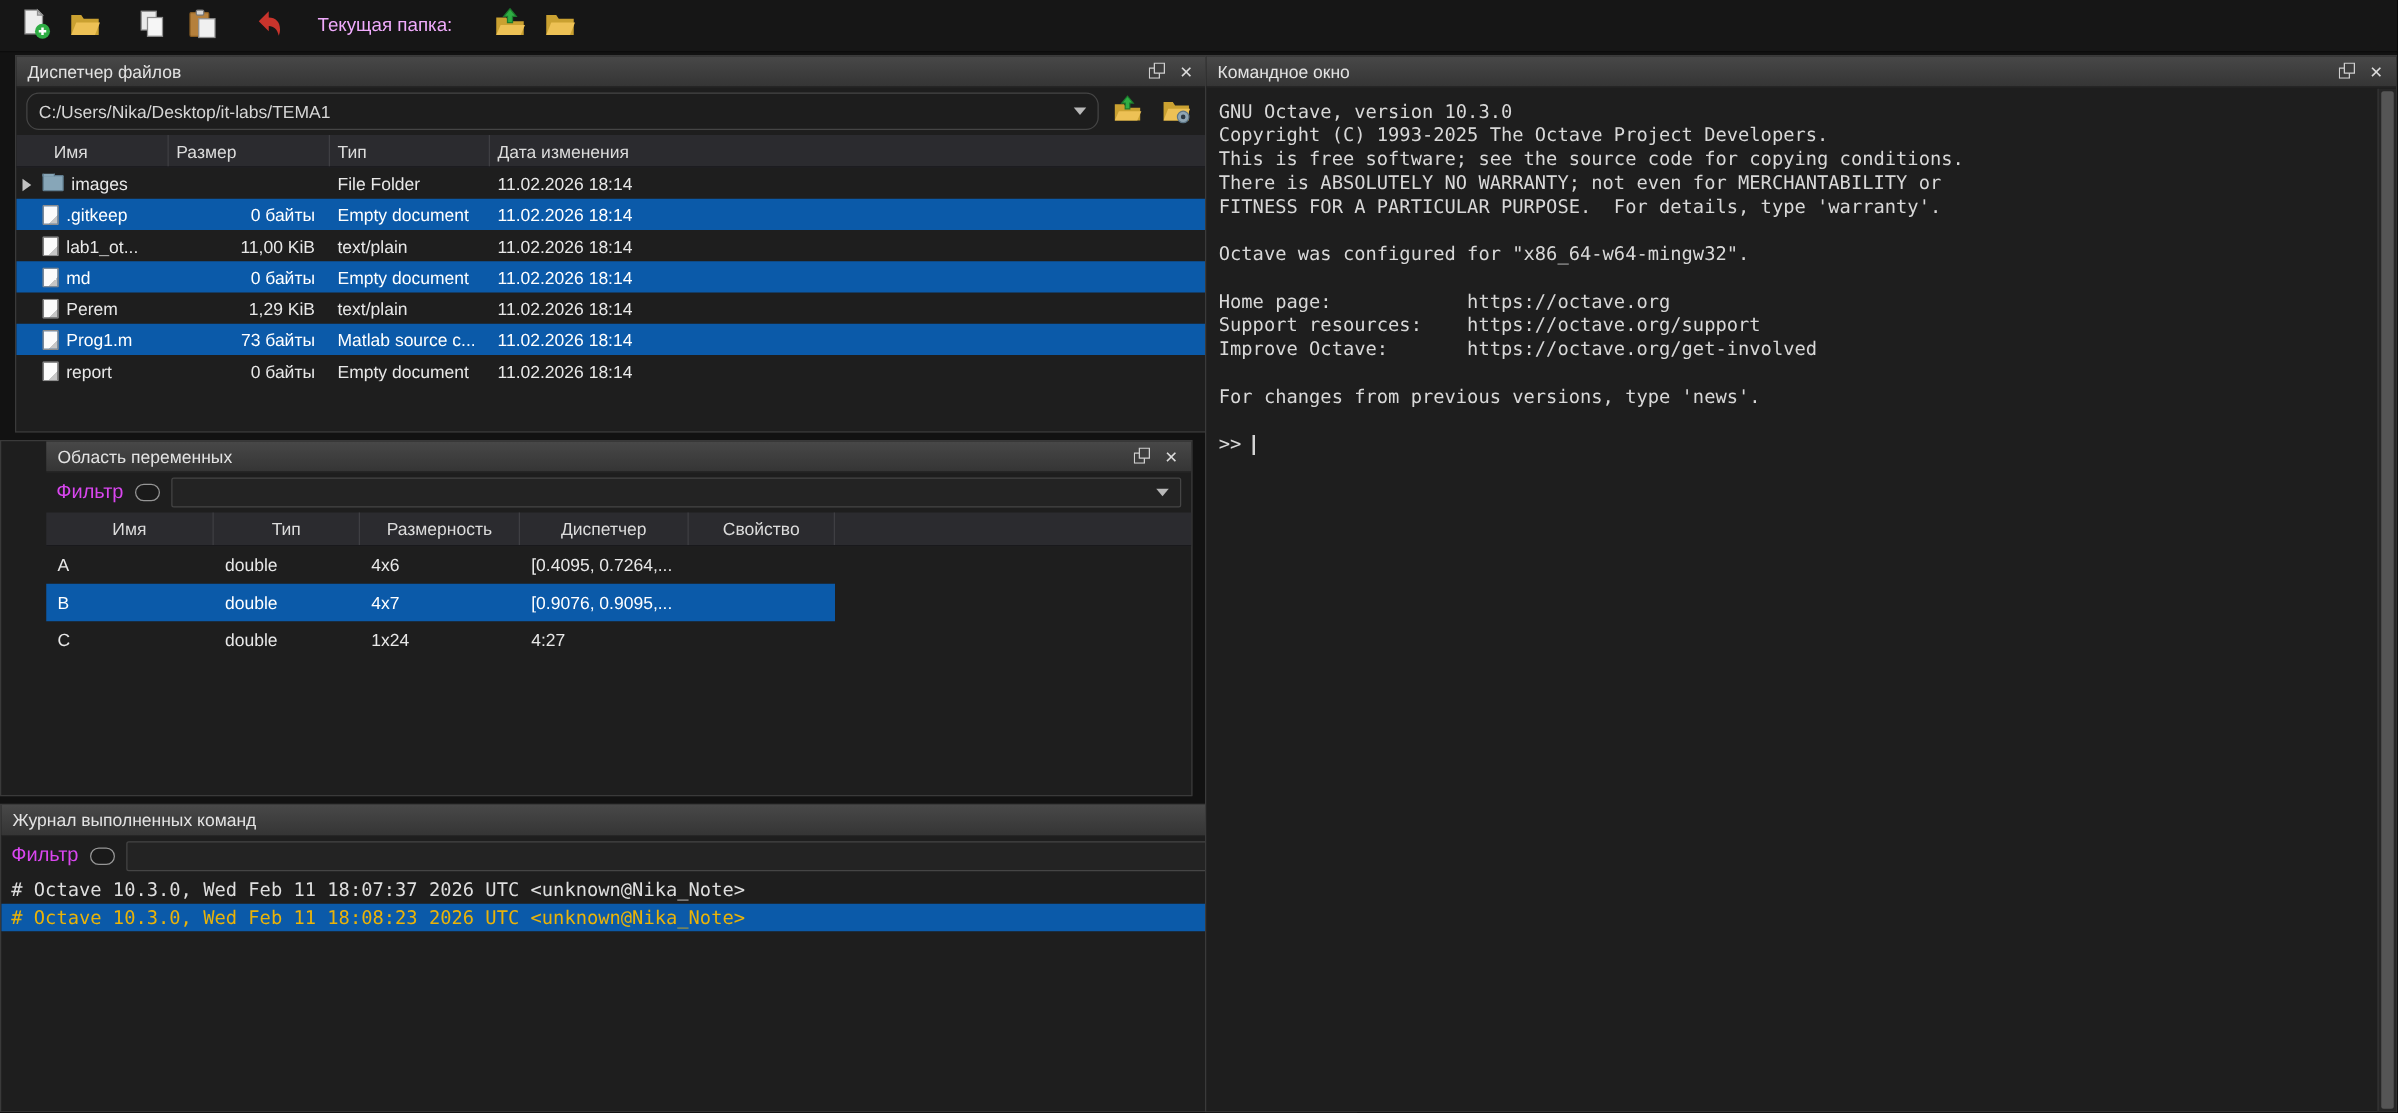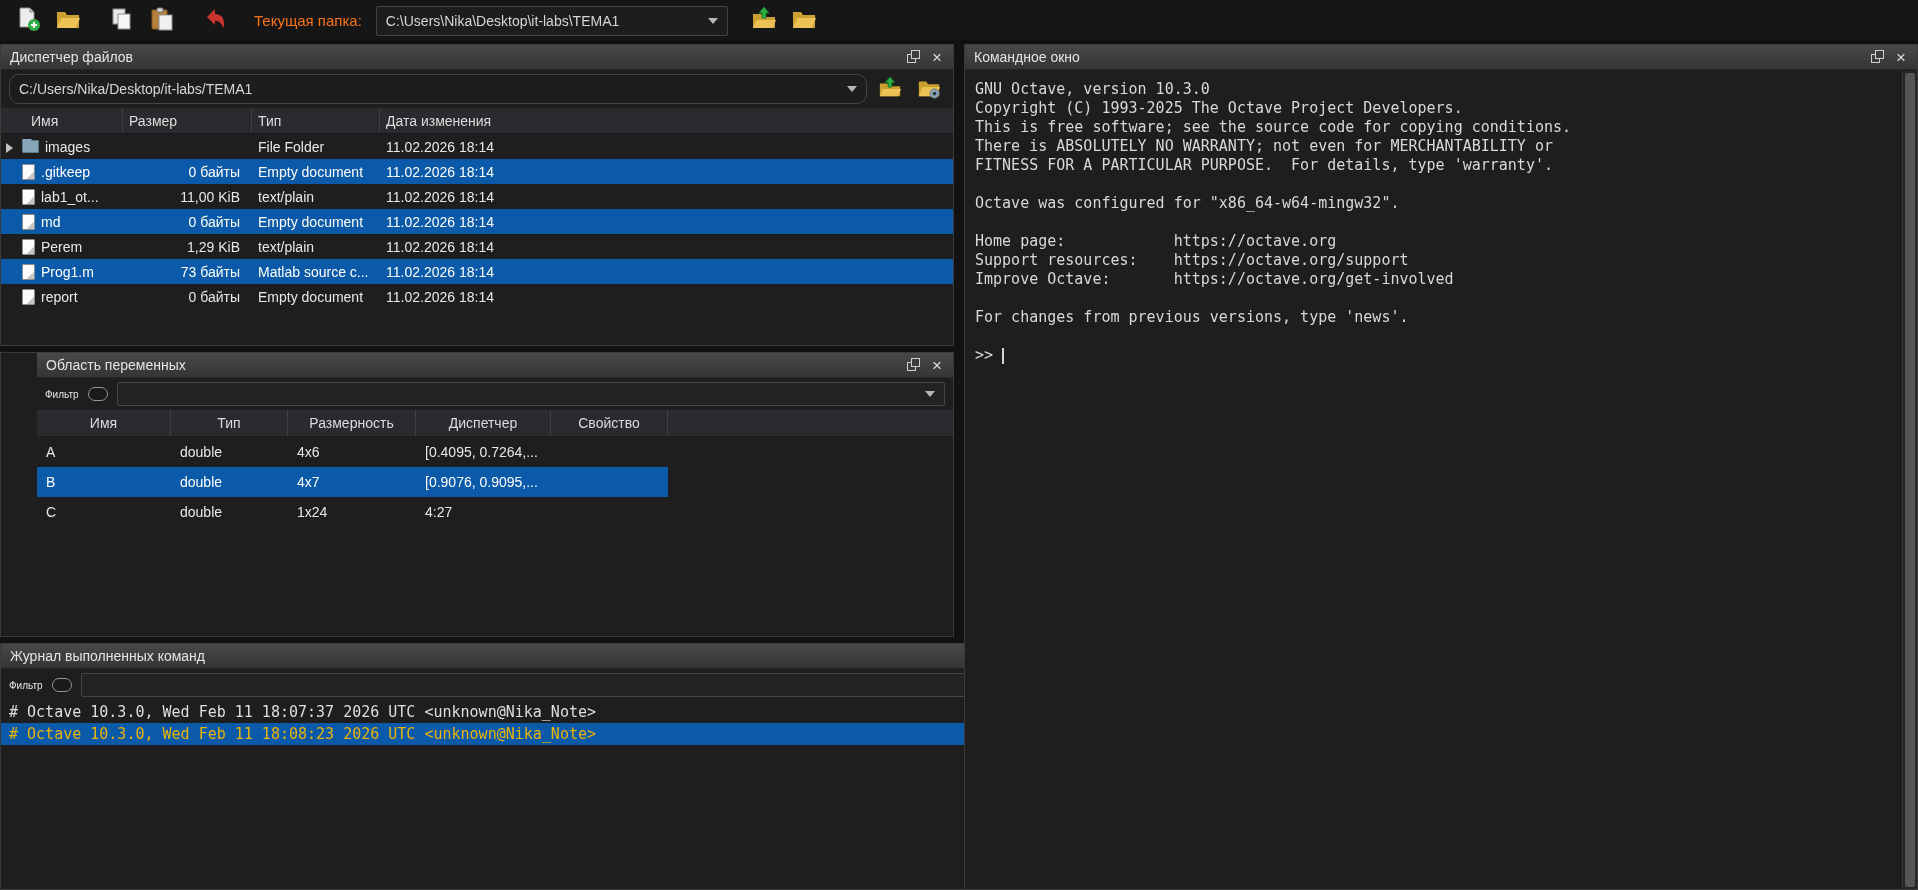--- a/index.html
+++ b/index.html
@@ -6,39 +6,39 @@
   html,body { background:#000; }
   body { font-family:"Liberation Sans", sans-serif; }
   .screen { position:relative; width:1918px; height:890px; background:#121212; overflow:hidden; }
 
   
   .toolbar { position:absolute; left:0; top:0; width:100%; height:42px; background:#161616;
              border-bottom:1px solid #0a0a0a; display:flex; align-items:center; padding:0 10px; gap:4px; }
   .tbtn { width:36px; height:36px; background:transparent; border:none; display:flex;
           align-items:center; justify-content:center; cursor:pointer; border-radius:3px; }
   .tb-sep { width:10px; }
-  .tb-label { color:#f97316; font-size:15px; margin:0 10px 0 16px; white-space:nowrap; }
+  .tb-label { color:#f0abfc; font-size:15px; margin:0 10px 0 16px; white-space:nowrap; }
   .combo { background:#1d1d1d; border:1px solid #454545; border-radius:2px; color:#d6d6d6;
            display:flex; align-items:center; justify-content:space-between; padding:0 9px;
            font-size:14px; white-space:nowrap; overflow:hidden; cursor:pointer; }
   .combo .combo-text { overflow:hidden; text-overflow:ellipsis; }
   .chev { flex:none; width:0; height:0; border-left:5px solid transparent; border-right:5px solid transparent;
           border-top:6px solid #b8b8b8; margin-left:12px; }
   .toolbar .combo { width:352px; height:30px; }
 
   
   .content { position:absolute; top:42px; left:0; right:0; bottom:0; background:#121212; }
   .panel { position:absolute; background:#1e1e1e; border:1px solid #3a3a3a; overflow:hidden; }
   .titlebar { height:25px; background:linear-gradient(#484848,#353535); border-bottom:1px solid #262626;
               display:flex; align-items:center; padding:0 4px 0 9px; }
   .titlebar .title { color:#e3e3e3; font-size:14px; flex:1; }
   .winbtn { width:24px; height:21px; display:flex; align-items:center; justify-content:center;
             color:#dcdcdc; background:transparent; border:none; cursor:pointer; font-size:17px; line-height:1; }
 
-  #file-browser { left:0; top:2px; width:954px; height:302px; }
+  #file-browser { left:12px; top:2px; width:954px; height:302px; }
   #workspace    { left:0; top:310px; width:954px; height:285px;padding-left:36px; }
   #history      { left:0; top:601px; width:1086px; height:247px; }
   #command-window { left:964px; top:2px; width:954px; height:846px; }
 
   
   .pathrow { height:38px; display:flex; align-items:center; gap:7px; padding:0 8px; }
   .pathrow .combo { flex:1; height:30px;border-radius:10px; }
   .sqbtn { width:32px; height:30px; background:transparent; border:none; display:flex;
            align-items:center; justify-content:center; cursor:pointer; border-radius:2px; }
 
@@ -56,21 +56,21 @@
   .fb-row.folder .twisty::before { content:''; display:block; margin-top:1px;
       border-left:7px solid #c2c2c2; border-top:5px solid transparent; border-bottom:5px solid transparent; }
   .row-icon { flex:none; width:13px; height:16px; border:1px solid #8e8e8e; border-radius:1px;
       background:linear-gradient(135deg,#fbfbfb 72%,#c6c6c6 72%); }
   .fb-row.folder .row-icon { width:17px; height:13px; background:#87a6b8; border:1px solid #5f7c8e; position:relative; }
   .fb-row.folder .row-icon::before { content:''; position:absolute; left:-1px; top:-4px; width:8px; height:3px;
       background:#87a6b8; border:1px solid #5f7c8e; border-bottom:none; }
 
   
   .filterrow { height:32px; display:flex; align-items:center; gap:9px; padding:0 8px; }
-  .filter-label { color:#e5e5e5; font-size:10px; }
+  .filter-label { color:#d946ef; font-size:16px; }
   .checkbox { flex:none; width:20px; height:14px; border:1px solid #969696; border-radius:7px; background:#1a1a1a; cursor:pointer; }
   .filterrow .combo { flex:1; height:24px; background:#232323; }
 
   
   .ws-header { display:grid; grid-template-columns:134px 117px 128px 135px 117px 1fr; height:27px;
                background:#2b2b2f; border-bottom:1px solid #19191c; color:#dcdcdc; font-size:14px; align-items:center; }
   .ws-header > div { height:100%; display:flex; align-items:center; justify-content:center; border-right:1px solid #3f3f43; cursor:pointer; }
   .ws-header > div:last-child { border-right:none; }
   .ws-row { display:grid; grid-template-columns:134px 117px 128px 135px 117px; width:631px; height:30px;
             align-items:center; color:#e8e8e8; font-size:14px; cursor:default; }
@@ -135,24 +135,20 @@
     </button>
     <span class="tb-sep"></span>
     <button class="tbtn">
       <span>
         <svg width="26" height="26" viewBox="0 0 26 26">
             <path d="M4 11 L12 3 L12 8 C17.5 8 21 11.5 21 17.5 C21 19.5 20.6 21 20 22.5 C19 17.5 16 14.8 12 14.8 L12 19 Z" fill="#c9342c"></path>
           </svg>
       </span>
     </button>
     <span class="tb-label">Текущая папка:</span>
-    <div class="combo">
-      <span class="combo-text">C:\Users\Nika\Desktop\it-labs\TEMA1</span>
-      <span class="chev"></span>
-    </div>
     <span class="tb-sep"></span>
     <button class="tbtn">
       <span>
         <svg width="26" height="26" viewBox="0 0 26 26">
             <path d="M2 8h8l2 3h12v11H2z" fill="#caa131"></path>
             <path d="M2 22l3.5-8H25l-3.5 8z" fill="#edc155"></path>
             <path d="M13 1l5 6h-3v5h-4V7h-3z" fill="#2fae44" stroke="#1c7a2d"></path>
           </svg>
       </span>
     </button>

